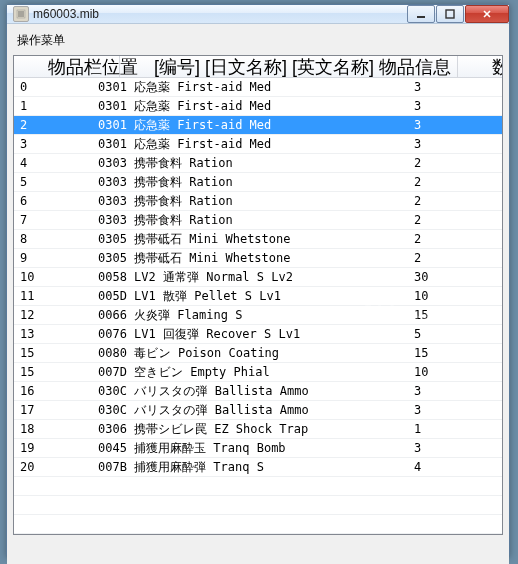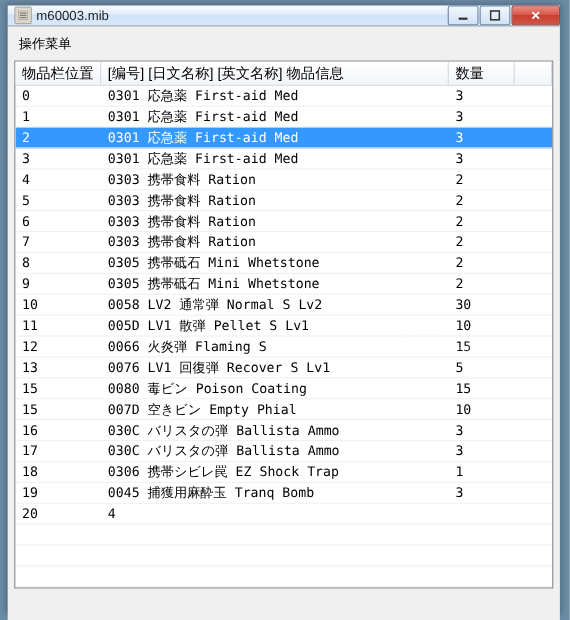--- a/index.html
+++ b/index.html
@@ -94,26 +94,27 @@
     .grid-head {
       display: flex;
       background: linear-gradient(#fff, #f1f4f9);
       border-bottom: 1px solid #d5d8de;
       height: 22px;
       align-items: center;
     }
     .gh {
       border-right: 1px solid #d5d8de;
       padding: 0 6px;
-      font-size: 13px;
+      font-size: 18px;
       color: #000;
       height: 100%;
       display: flex;
       align-items: center;
       white-space: nowrap;
+      margin-left: 28px;
     }
     .col-pos { width: 78px; }
     .col-item { width: 316px; }
     .col-qty { width: 60px; }
     .col-rest { flex: 1; }
     .grid-body {
       flex: 1;
       overflow-y: auto;
       position: relative;
     }
@@ -339,20 +340,21 @@
             <div class="cell col-rest"></div>
           </div>
           <div class="row">
             <div class="cell col-pos">19</div>
             <div class="cell col-item">0045 捕獲用麻酔玉 Tranq Bomb</div>
             <div class="cell col-qty">3</div>
             <div class="cell col-rest"></div>
           </div>
           <div class="row">
             <div class="cell col-pos">20</div>
+            <div class="cell col-item">007B 捕獲用麻酔弾 Tranq S</div>
             <div class="cell col-qty">4</div>
             <div class="cell col-rest"></div>
           </div>
           <div class="row">
             <div class="cell col-pos"></div>
             <div class="cell col-item"></div>
             <div class="cell col-qty"></div>
             <div class="cell col-rest"></div>
           </div>
           <div class="row">

